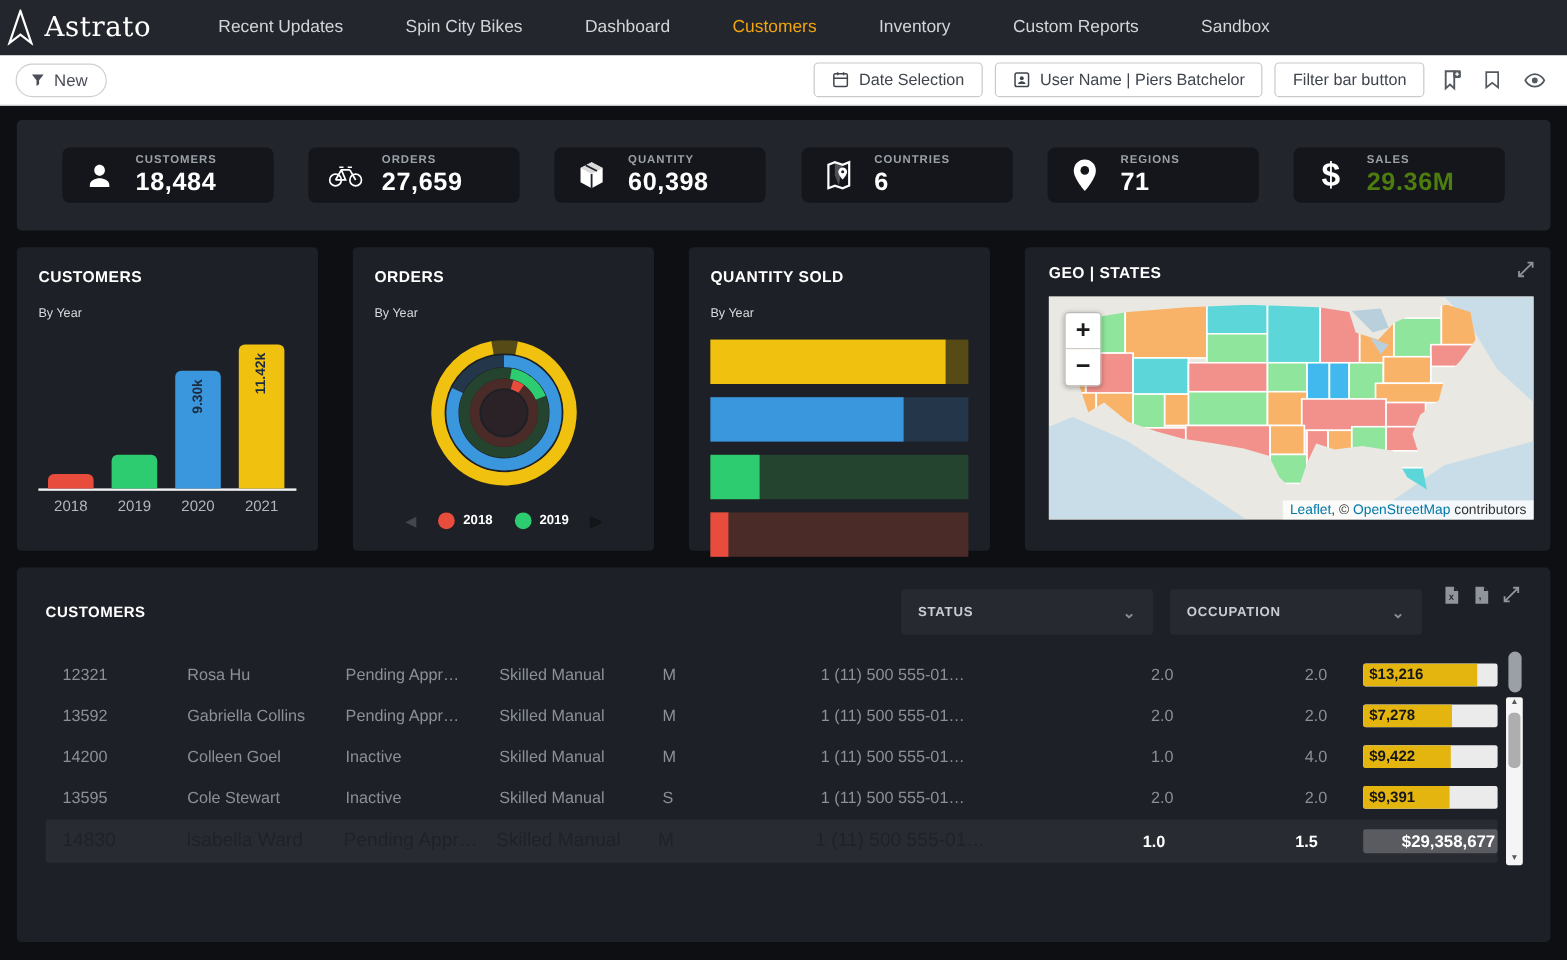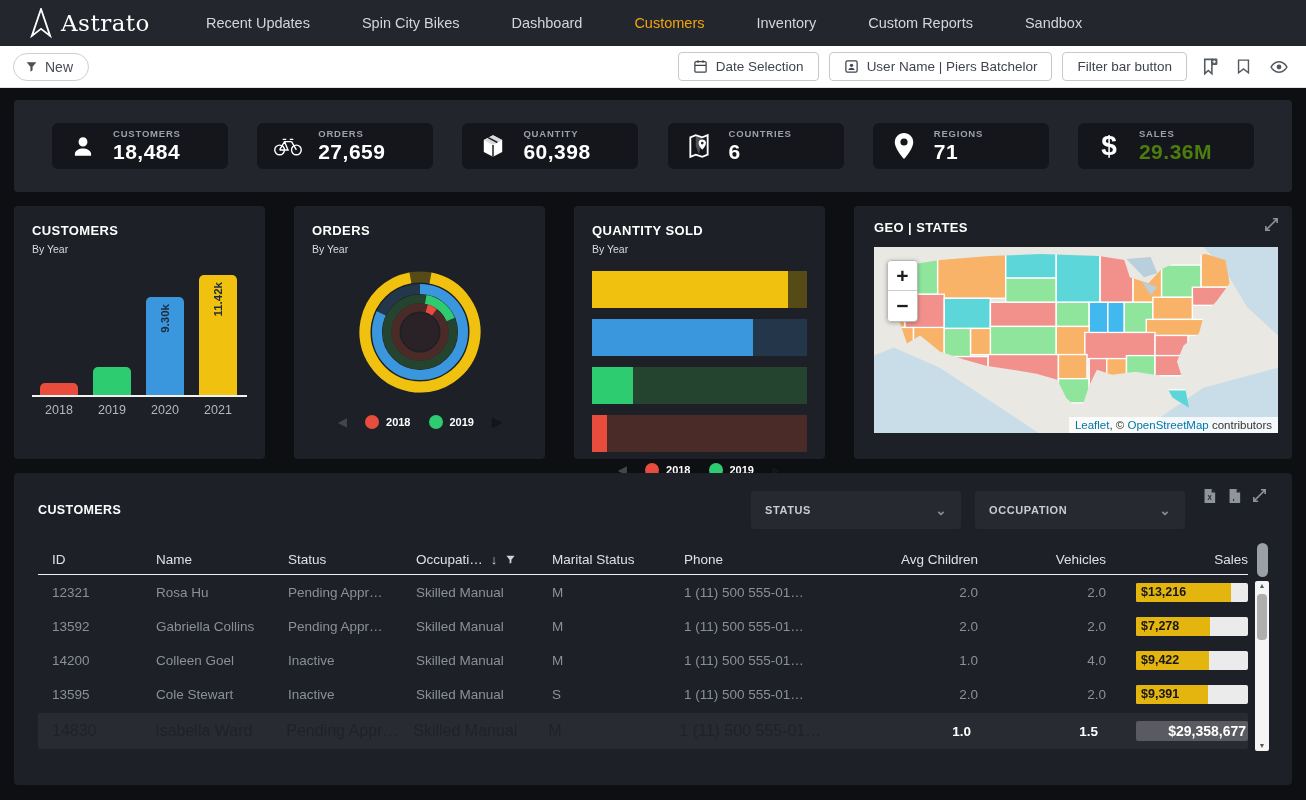--- a/index.html
+++ b/index.html
@@ -1,20 +1,20 @@
 <!DOCTYPE html>
 <html><head>
 <meta charset="utf-8">
 <style>
   * { box-sizing: border-box; margin: 0; padding: 0; }
   html,body { width:1306px; height:800px; }
   body { background:#0e0f12; font-family:"Liberation Sans",sans-serif; overflow:hidden; }
 
   
-  .topnav { height:46px; background:#23262c; display:flex; align-items:center; padding:0 28px; }
+  .topnav { height:46px; background:#23262c; display:flex; align-items:center; padding:0 4px; }
   .logo { display:flex; align-items:center; gap:7px; margin-right:30px; }
   .logo-text { font-family:"DejaVu Serif",serif; font-size:23px; color:#fff; letter-spacing:.5px; }
   .nav-items { display:flex; align-items:center; gap:0; }
   .nav-item { color:#d3d5d9; font-size:14.5px; padding:0 26px; cursor:pointer; white-space:nowrap; }
   .nav-item.active { color:#f2a40e; }
 
   
   .toolbar { height:42px; background:#ffffff; border-bottom:1px solid #e3e3e3; display:flex; align-items:center; padding:0 13px; gap:10px; }
   .pill { display:flex; align-items:center; gap:7px; border:1px solid #cfcfcf; border-radius:16px; padding:5px 15px 5px 11px; color:#4a4e57; font-size:14px; background:#fff; }
   .tb-right { margin-left:auto; display:flex; align-items:center; gap:10px; }
@@ -31,21 +31,21 @@
   .kpi-icon { color:#fff; width:30px; display:flex; justify-content:center; }
   .kpi-label { color:#9ba1a8; font-size:9.5px; font-weight:bold; letter-spacing:.8px; }
   .kpi-value { color:#fff; font-size:21px; font-weight:bold; letter-spacing:.5px; margin-top:1px; }
   .kpi-value.accent { color:#4d7c0f; }
 
   
   .charts-row { display:flex; gap:29px; margin-top:14px; }
   .chart-panel { width:251px; height:253px; padding:17px 18px; position:relative; }
   .geo-panel { flex:1; height:253px; padding:14px 14px 14px 20px; position:relative; }
   .panel-title { color:#fff; font-weight:bold; font-size:13px; letter-spacing:.4px; }
-  .panel-sub { color:#d8dadd; font-size:10.5px; margin-top:5px; }
+  .panel-sub { color:#d8dadd; font-size:10.5px; margin-top:17px; }
 
   
   .bars { display:flex; align-items:flex-end; gap:15px; height:132px; margin-top:10px; padding:0 8px; border-bottom:2px solid #f2f2f2; }
   .bar { width:38px; border-radius:5px 5px 0 0; position:relative; }
   .bar-label { position:absolute; top:7px; left:50%; writing-mode:vertical-rl; transform:translateX(-50%) rotate(180deg); color:#1c2b3d; font-size:11.5px; font-weight:bold; white-space:nowrap; }
   .xlabels { display:flex; gap:15px; padding:0 8px; margin-top:6px; }
   .xlabels div { width:38px; text-align:center; color:#b4b8be; font-size:12.5px; }
 
   
   .donut-wrap { display:flex; justify-content:center; margin-top:2px; }
@@ -439,37 +439,20 @@
         </span>
         <span>
           <svg width="17" height="17" viewBox="0 0 24 24">
               <path d="M14 4h6v6M20 4l-8 8M10 20H4v-6M4 20l8-8" fill="none" stroke="#90949b" stroke-width="2.2"></path>
             </svg>
         </span>
       </div>
     </div>
 
     <div class="tbl-wrap">
-      <div class="trow thead" id="thead">
-          <div class="c-id">ID</div>
-          <div class="c-name">Name</div>
-          <div class="c-status">Status</div>
-          <div class="c-occ occ-head">
-            <span>Occupati…</span>
-            <span class="sort-arrow">↓</span>
-            <svg class="funnel-sm" width="11" height="11" viewBox="0 0 24 24">
-              <path d="M3 4h18l-7 8.5V19l-4 2.5v-9L3 4z" fill="#cfd3d8"></path>
-            </svg>
-          </div>
-          <div class="c-mar">Marital Status</div>
-          <div class="c-phone">Phone</div>
-          <div class="c-child">Avg Children</div>
-          <div class="c-veh">Vehicles</div>
-          <div class="c-sales" style="display: flex; justify-content: flex-end;">Sales</div>
-        </div>
       <div id="tbody">
           <div class="trow tdata">
             <div class="c-id">12321</div>
             <div class="c-name">Rosa Hu</div>
             <div class="c-status">Pending Appr…</div>
             <div class="c-occ">Skilled Manual</div>
             <div class="c-mar">M</div>
             <div class="c-phone">1 (11) 500 555-01…</div>
             <div class="c-child">2.0</div>
             <div class="c-veh">2.0</div>

